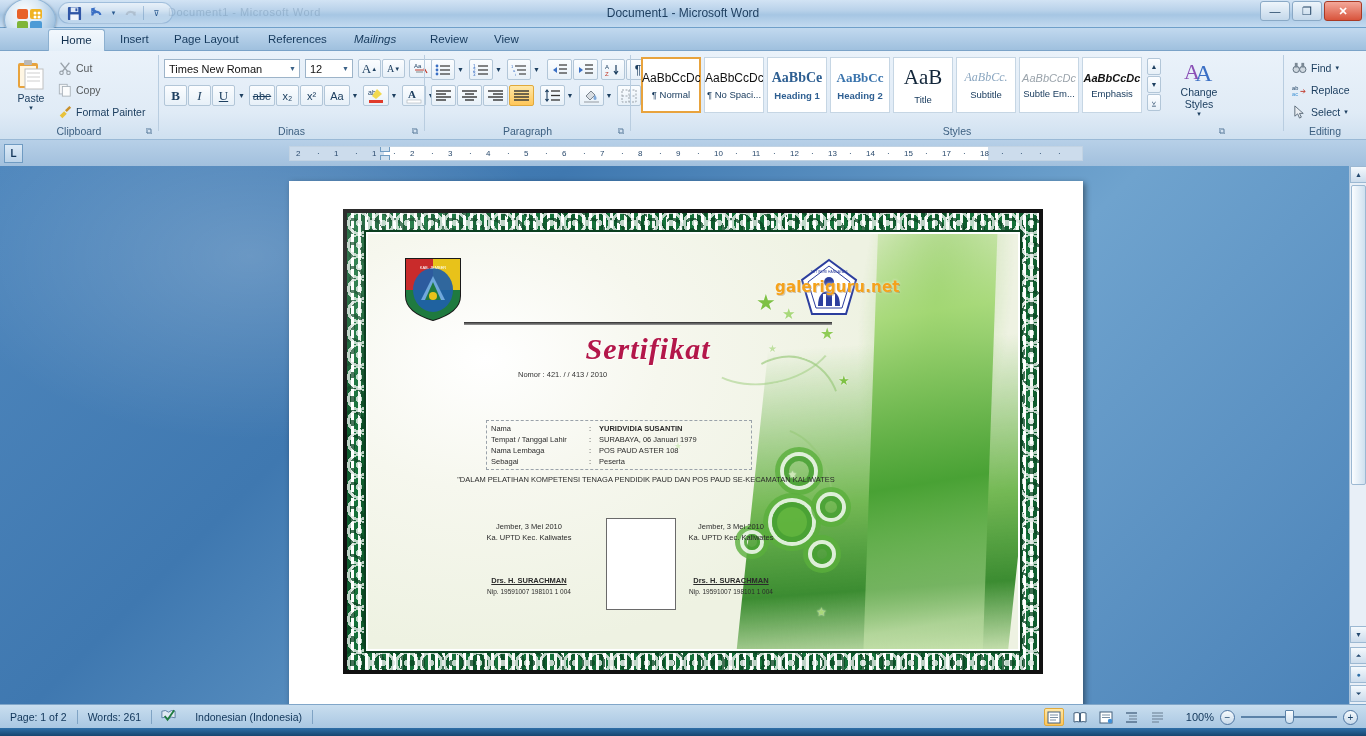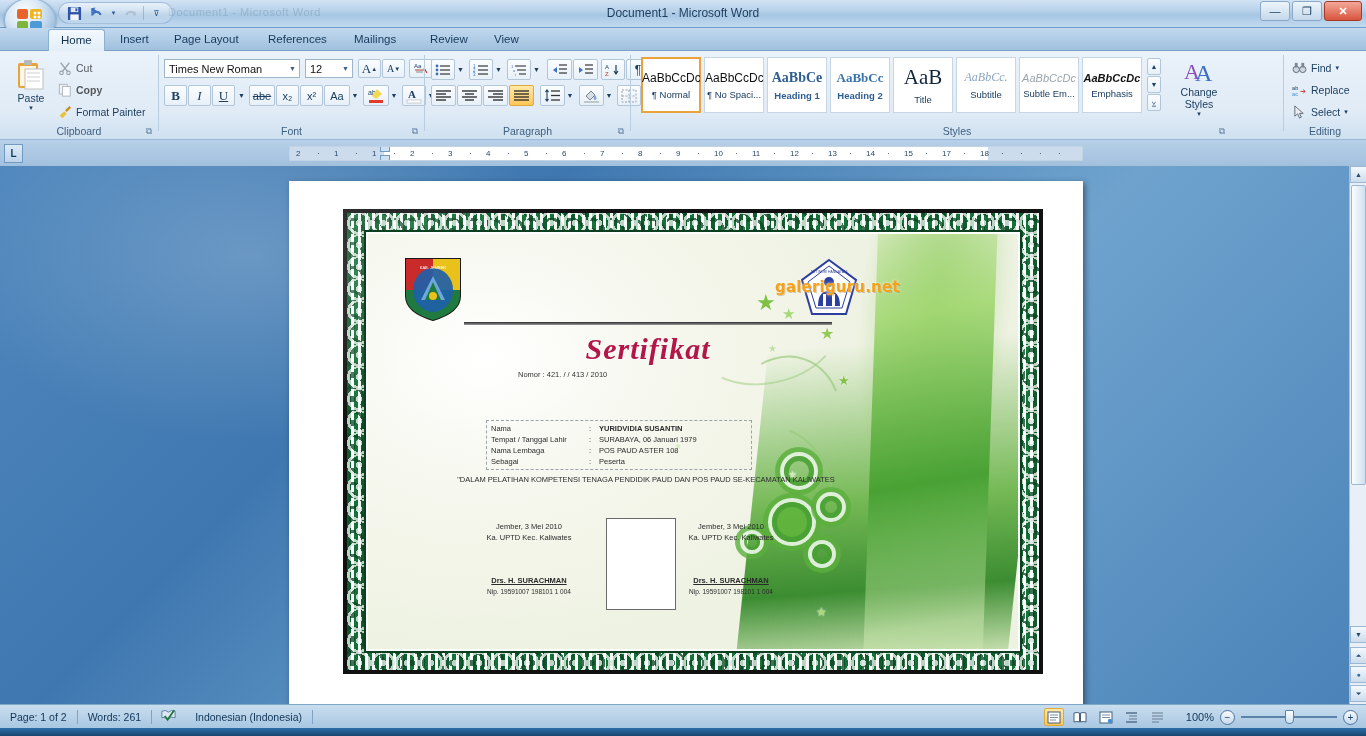--- a/index.html
+++ b/index.html
@@ -372,21 +372,21 @@
     <div class="wb">❐</div>
     <div class="wb close">✕</div>
   </div>
 </div>
 
 <div id="tabstrip">
   <div class="tab active" style="left:48px;">Home</div>
   <div class="tab" style="left:108px;">Insert</div>
   <div class="tab" style="left:162px;">Page Layout</div>
   <div class="tab" style="left:256px;">References</div>
-  <div class="tab" style="left:342px;">Mailings</div>
+  <div class="tab" style="left:342px;font-style:italic;">Mailings</div>
   <div class="tab" style="left:418px;">Review</div>
   <div class="tab" style="left:482px;">View</div>
 </div>
 
 <div id="ribbon">
 
   <div class="grp" style="left:0; width:158px;">
     <div class="btn-lg" style="left:10px; top:8px; width:42px;">
       <svg width="30" height="32" viewBox="0 0 30 32">
         <rect x="2" y="4" width="20" height="25" rx="2" fill="#e8a33d"></rect>
@@ -401,21 +401,21 @@
       <span style="font-size:7px;line-height:7px;">▾</span>
     </div>
     <div class="btn-sm" style="left:58px; top:8px;">
       <svg width="14" height="14" viewBox="0 0 16 16">
           <path d="M3 2 L11 12 M13 2 L5 12" stroke="#9aa3ab" stroke-width="1.4" fill="none"></path>
           <circle cx="4" cy="13.5" r="2" stroke="#9aa3ab" fill="none" stroke-width="1.3"></circle>
           <circle cx="12" cy="13.5" r="2" stroke="#9aa3ab" fill="none" stroke-width="1.3"></circle>
         </svg>
       <span>Cut</span>
     </div>
-    <div class="btn-sm" style="left:58px; top:30px;font-weight:bold;">
+    <div class="btn-sm" style="left:58px; top:30px;">
       <svg width="14" height="14" viewBox="0 0 16 16">
           <rect x="1.5" y="1.5" width="9" height="11" fill="#f3f5f7" stroke="#a8b1b9"></rect>
           <rect x="5" y="4" width="9" height="11" fill="#fbfcfd" stroke="#a8b1b9"></rect>
         </svg>
       <span>Copy</span>
     </div>
     <div class="btn-sm" style="left:58px; top:52px; color:#1d3f60;">
       <svg width="14" height="14" viewBox="0 0 16 16">
           <path d="M2 12 L7 7 L10 10 L5 15 Z" fill="#e8c23a"></path>
           <path d="M8 6 L13 1 L15 3 L10 8 Z" fill="#c8902a"></path>
@@ -477,21 +477,21 @@
         </svg>
     </div>
     <div class="ibtn" style="left:230px; top:34px; width:10px; height:21px; font-size:7px;">▼</div>
     <div class="ibtn framed" style="left:243px; top:34px; width:24px; height:21px;">
       <svg width="16" height="18" viewBox="0 0 16 18">
           <text x="2" y="11" font-size="11" fill="#1d3f60" font-family="Liberation Serif" font-weight="bold">A</text>
           <rect x="1" y="13" width="14" height="3" fill="#ffffff" stroke="#9aa3ab" stroke-width=".5"></rect>
         </svg>
     </div>
     <div class="ibtn" style="left:267px; top:34px; width:10px; height:21px; font-size:7px;">▼</div>
-    <div class="grp-label">Font</div>
+    <div class="grp-label">Dinas</div>
     <div class="dlg-launch">⧉</div>
   </div>
   <div class="grp-sep" style="left:424px;"></div>
 
   <div class="grp" style="left:425px; width:205px;">
     <div class="ibtn framed" style="left:6px; top:8px; width:24px; height:21px;">
       <svg width="16" height="14" viewBox="0 0 16 14">
           <circle cx="2" cy="3" r="1.4" fill="#3a6fc4"></circle>
           <circle cx="2" cy="7" r="1.4" fill="#3a6fc4"></circle>
           <circle cx="2" cy="11" r="1.4" fill="#3a6fc4"></circle>

